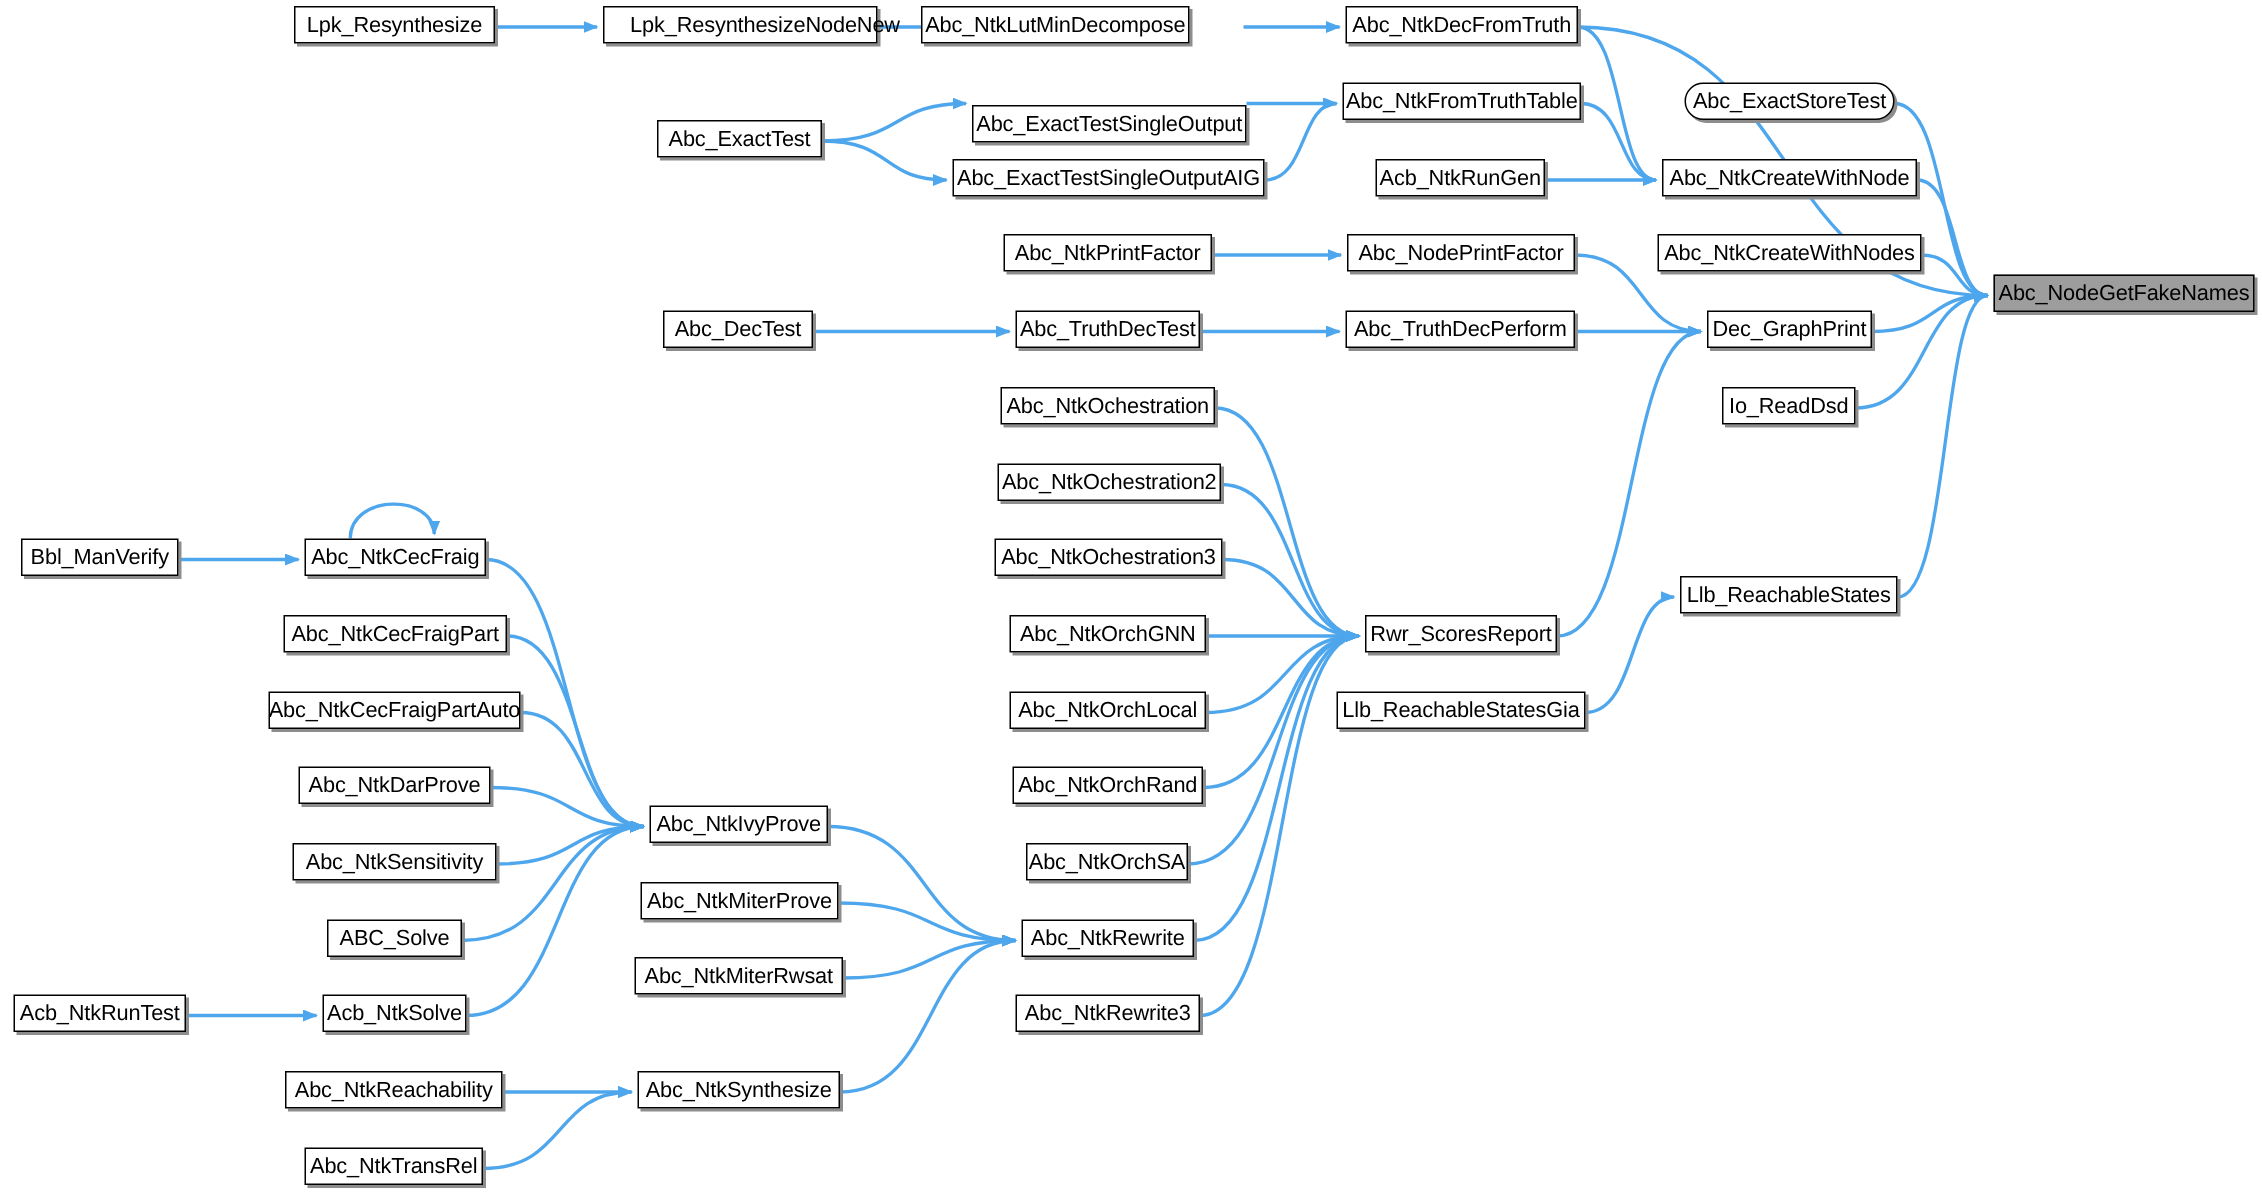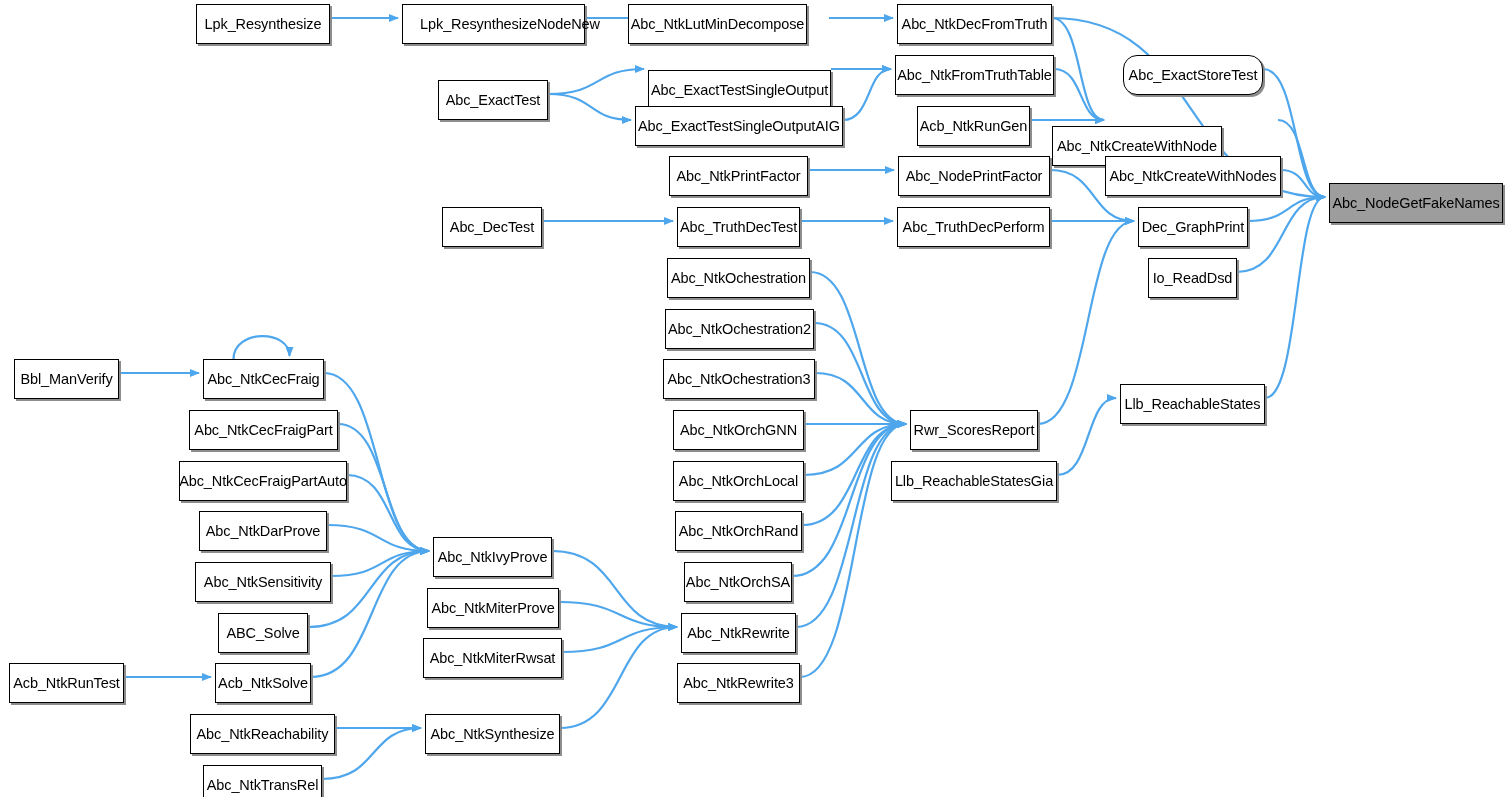--- a/index.html
+++ b/index.html
@@ -2,21 +2,21 @@
 <html><head>
 <meta charset="utf-8">
 <style>
   html,body{margin:0;padding:0;background:#ffffff;}
   #canvas{position:relative;width:1508px;height:797px;background:#ffffff;
           font-family:"Liberation Sans","DejaVu Sans",sans-serif;overflow:hidden;}
   #edges{position:absolute;left:0;top:0;width:1508px;height:797px;}
   .node{position:absolute;box-sizing:border-box;background:#ffffff;
         border:1px solid #000000;box-shadow:2px 2px 0 0 #8d8d8d;
         display:flex;align-items:center;justify-content:center;
-        font-size:14.5px;color:#000000;white-space:nowrap;height:40px;
+        font-size:14.5px;color:#000000;white-space:nowrap;height:25px;
         letter-spacing:-0.1px;}
   .node.focus{background:#9d9d9d;border:1px solid #000000;}
 </style>
 </head>
 <body>
 
 <div id="canvas">
   <svg id="edges" viewBox="0 0 1508 797" xmlns="http://www.w3.org/2000/svg">
     <defs>
       <marker id="ah" markerWidth="10" markerHeight="8" refX="9" refY="4" orient="auto" markerUnits="userSpaceOnUse">
@@ -75,21 +75,21 @@
         <path d="M322,779 C378.65,779 368.35,728 421,728" fill="none" stroke="#4ea6ec" stroke-width="2.2" marker-end="url(#ah)"></path>
       </g>
   </svg>
   <div id="node-layer">
       <div class="node" style="left: 196px; top: 4px; width: 134px;">
         <span>Lpk_Resynthesize</span>
       </div>
       <div class="node" style="left: 402px; top: 4px; width: 183px; padding-left: 33px;">
         <span>Lpk_ResynthesizeNodeNew</span>
       </div>
-      <div class="node" style="left: 628px; top: 4px; width: 179px;">
+      <div class="node" style="left: 614px; top: 4px; width: 179px;">
         <span>Abc_NtkLutMinDecompose</span>
       </div>
       <div class="node" style="left: 897px; top: 4px; width: 155px;">
         <span>Abc_NtkDecFromTruth</span>
       </div>
       <div class="node" style="left: 648px; top: 70px; width: 183px;">
         <span>Abc_ExactTestSingleOutput</span>
       </div>
       <div class="node" style="left: 895px; top: 55px; width: 159px;">
         <span>Abc_NtkFromTruthTable</span>
@@ -99,21 +99,21 @@
       </div>
       <div class="node" style="left: 438px; top: 80px; width: 110px;">
         <span>Abc_ExactTest</span>
       </div>
       <div class="node" style="left: 635px; top: 106px; width: 208px;">
         <span>Abc_ExactTestSingleOutputAIG</span>
       </div>
       <div class="node" style="left: 917px; top: 106px; width: 113px;">
         <span>Acb_NtkRunGen</span>
       </div>
-      <div class="node" style="left: 1052px; top: 106px; width: 170px; margin-top: 20px;">
+      <div class="node" style="left: 1108px; top: 106px; width: 170px;">
         <span>Abc_NtkCreateWithNode</span>
       </div>
       <div class="node" style="left: 669px; top: 156px; width: 139px;">
         <span>Abc_NtkPrintFactor</span>
       </div>
       <div class="node" style="left: 898px; top: 156px; width: 152px;">
         <span>Abc_NodePrintFactor</span>
       </div>
       <div class="node" style="left: 1105px; top: 156px; width: 176px;">
         <span>Abc_NtkCreateWithNodes</span>

